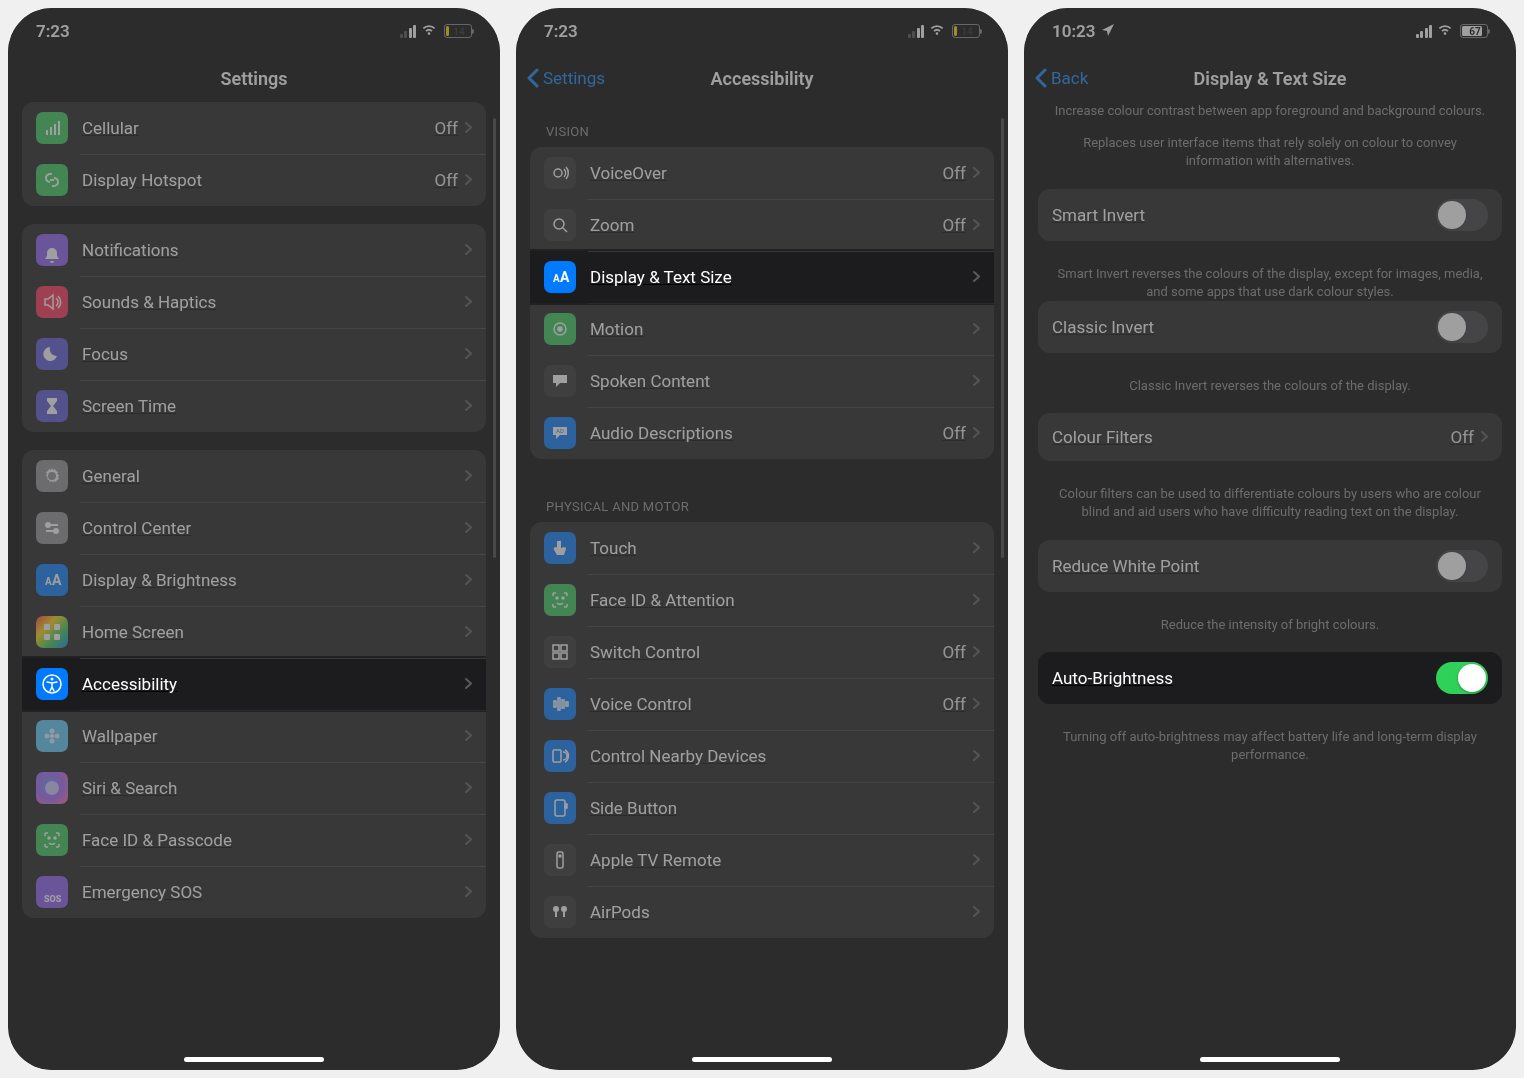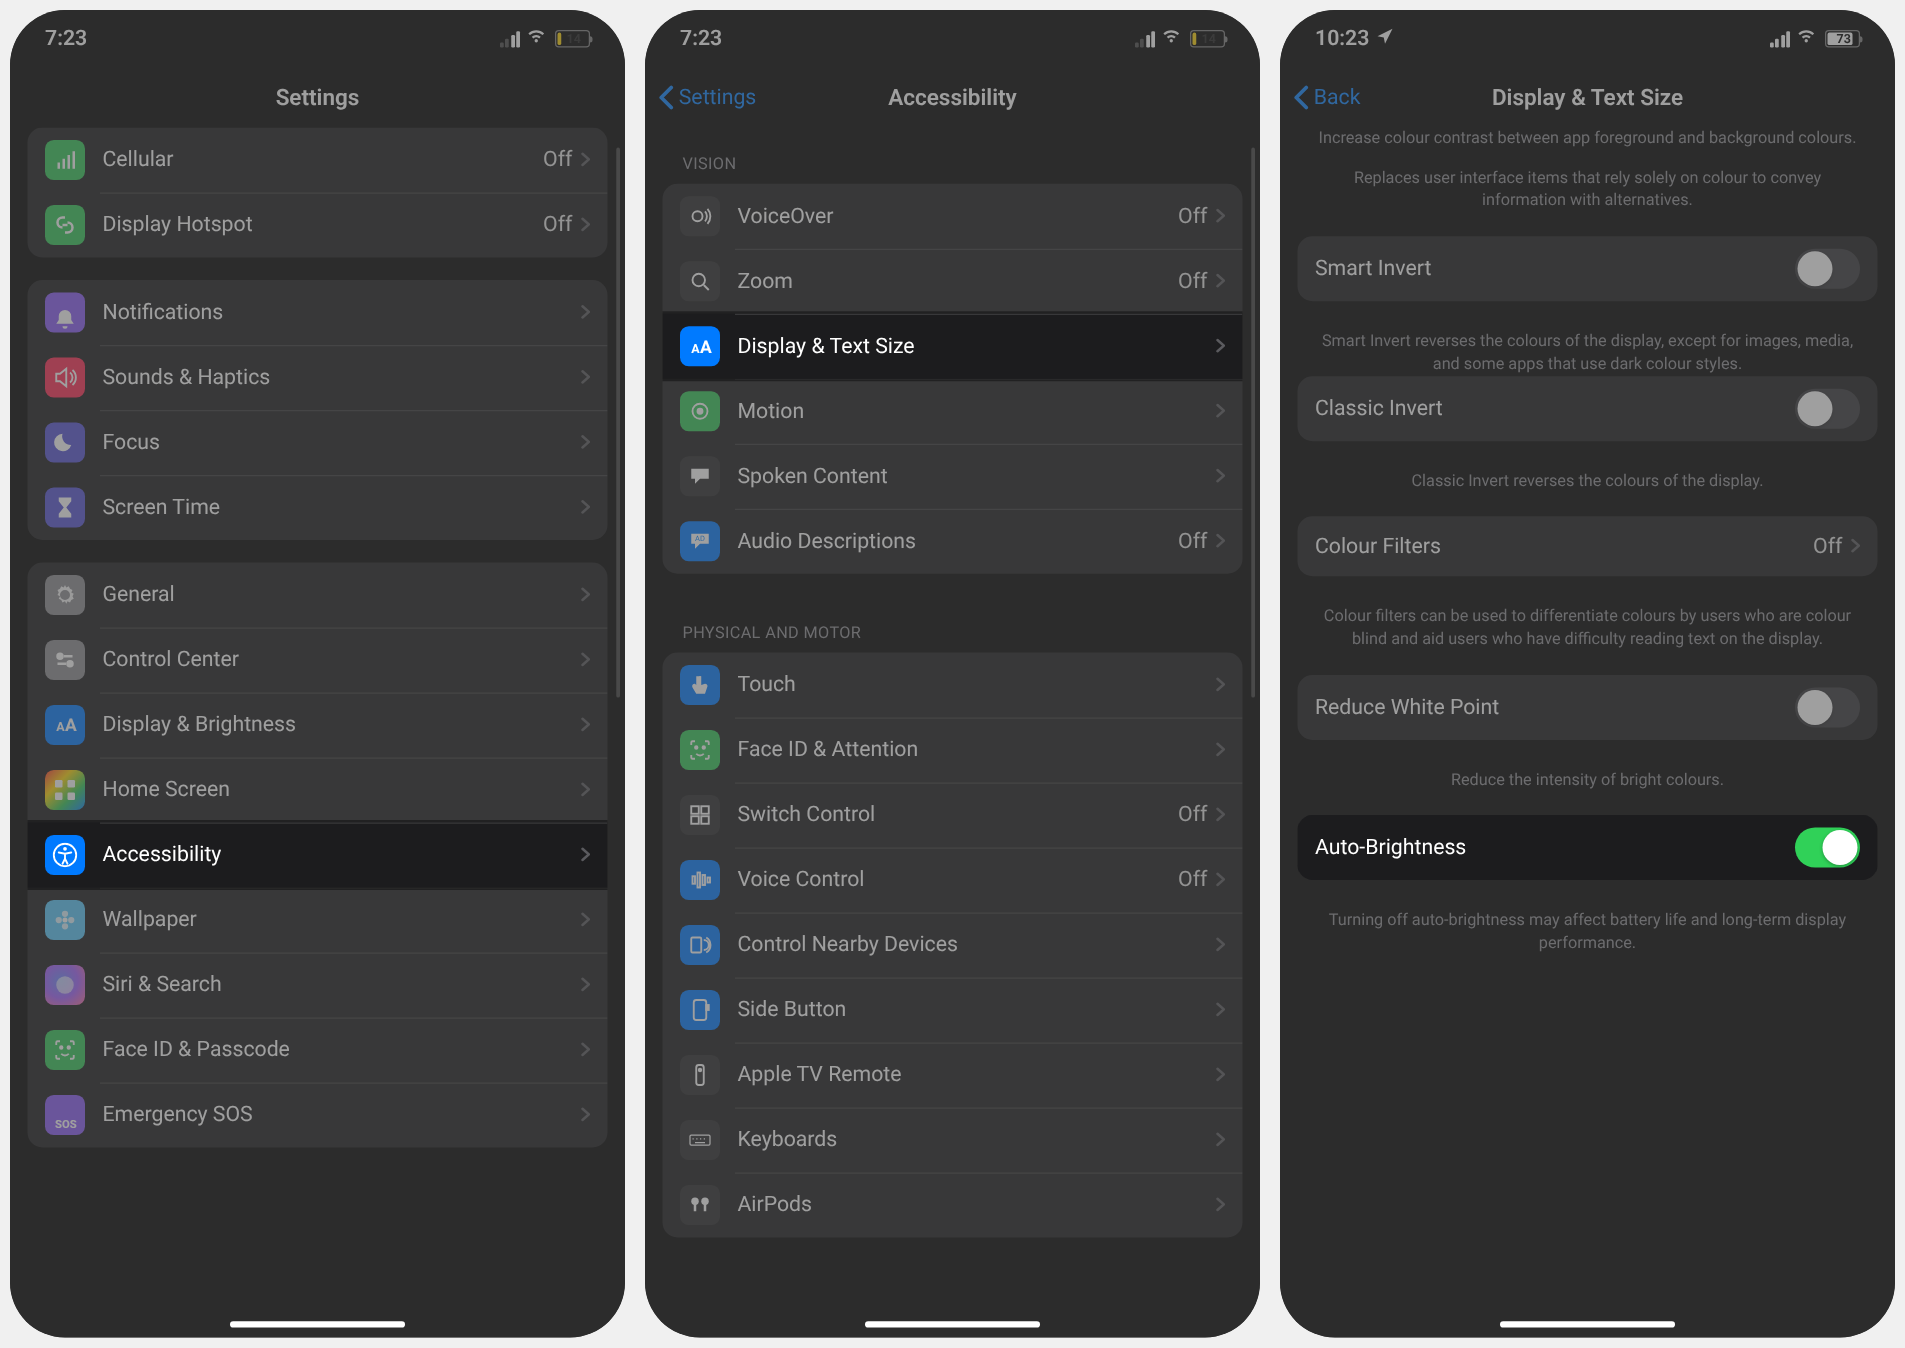--- a/index.html
+++ b/index.html
@@ -1,17 +1,17 @@
 <!DOCTYPE html>
 <html><head>
 <meta charset="utf-8">
 <style>
 * { margin:0; padding:0; box-sizing:border-box; font-family:-apple-system,BlinkMacSystemFont,"Segoe UI",Roboto,sans-serif; }
 body { background:#f0f0f0; display:flex; gap:16px; padding:8px; width:1524px; height:1078px; }
-.phone { flex:1; background:#000; border-radius:44px; overflow:hidden; position:relative; display:flex; flex-direction:column; }
+.phone { flex:1; background:#000; border-radius:44px; overflow:hidden; position:relative; display:flex; flex-direction:column;text-decoration:underline; }
 .phone.dim::after { content:""; position:absolute; inset:0; background:rgba(80,80,80,0.55); pointer-events:none; border-radius:44px; z-index:50; }
 .status-bar { height:46px; display:flex; justify-content:space-between; align-items:center; padding:0 28px; color:#fff; font-size:17px; font-weight:600; }
 .status-left { display:flex; align-items:center; gap:6px; }
 .status-right { display:flex; align-items:center; gap:4px; }
 .signal-bars { display:flex; align-items:flex-end; gap:1.5px; }
 .signal-bars span { width:3px; background:#fff; border-radius:1px; }
 .signal-bars span:nth-child(1){height:4px;} .signal-bars span:nth-child(2){height:7px;} .signal-bars span:nth-child(3){height:10px;} .signal-bars span:nth-child(4){height:13px;}
 .signal-bars.weak span:nth-child(1),.signal-bars.weak span:nth-child(2){opacity:0.3;}
 .wifi-icon svg { width:18px; height:14px; }
 .battery { display:flex; align-items:center; font-size:13px; font-weight:700; }
@@ -477,36 +477,20 @@
               <circle cx="10" cy="6" r="1" fill="#fff"></circle>
             </svg>
           </div>
           <div class="row-label">Apple TV Remote</div>
           <div class="row-chev"><svg viewBox="0 0 8 13" fill="none" stroke="#5a5a5e" stroke-width="2" stroke-linecap="round">
               <path d="M2 2l5 4.5L2 11"></path>
             </svg></div>
         </div>
         <div class="row">
           <div class="row-icon bg-dark">
-            <svg viewBox="0 0 20 20" fill="none" stroke="#fff" stroke-width="1">
-              <rect x="2" y="6" width="16" height="8" rx="1"></rect>
-              <line x1="4" y1="9" x2="5" y2="9"></line>
-              <line x1="7" y1="9" x2="8" y2="9"></line>
-              <line x1="10" y1="9" x2="11" y2="9"></line>
-              <line x1="13" y1="9" x2="14" y2="9"></line>
-              <line x1="6" y1="12" x2="14" y2="12"></line>
-            </svg>
-          </div>
-          <div class="row-label">Keyboards</div>
-          <div class="row-chev"><svg viewBox="0 0 8 13" fill="none" stroke="#5a5a5e" stroke-width="2" stroke-linecap="round">
-              <path d="M2 2l5 4.5L2 11"></path>
-            </svg></div>
-        </div>
-        <div class="row">
-          <div class="row-icon bg-dark">
             <svg viewBox="0 0 20 20" fill="#fff">
               <ellipse cx="6" cy="7" rx="3" ry="3"></ellipse>
               <rect x="5" y="9" width="2" height="6"></rect>
               <ellipse cx="14" cy="7" rx="3" ry="3"></ellipse>
               <rect x="13" y="9" width="2" height="6"></rect>
             </svg>
           </div>
           <div class="row-label">AirPods</div>
           <div class="row-chev"><svg viewBox="0 0 8 13" fill="none" stroke="#5a5a5e" stroke-width="2" stroke-linecap="round">
               <path d="M2 2l5 4.5L2 11"></path>
@@ -531,21 +515,21 @@
           <span></span>
           <span></span>
           <span></span>
         </div>
       <div class="wifi-icon"><svg viewBox="0 0 20 14" fill="#fff">
             <path d="M10 12.5a1.5 1.5 0 100-3 1.5 1.5 0 000 3zM6 7.5a6 6 0 018 0l-1.4 1.4a4 4 0 00-5.2 0L6 7.5zM3 4.5a10 10 0 0114 0l-1.4 1.4a8 8 0 00-11.2 0L3 4.5z"></path>
           </svg></div>
       <div class="battery">
         <div class="battery-body">
             <div class="battery-fill high"></div>
-            <span class="battery-text">73</span>
+            <span class="battery-text">67</span>
           </div>
       </div>
     </div>
   </div>
   <div class="nav-header">
     <div class="nav-back">
       <svg viewBox="0 0 13 20" fill="none" stroke="#0a84ff" stroke-width="3" stroke-linecap="round" stroke-linejoin="round">
           <path d="M11 2L3 10l8 8"></path>
         </svg>
       <span>Back</span>

